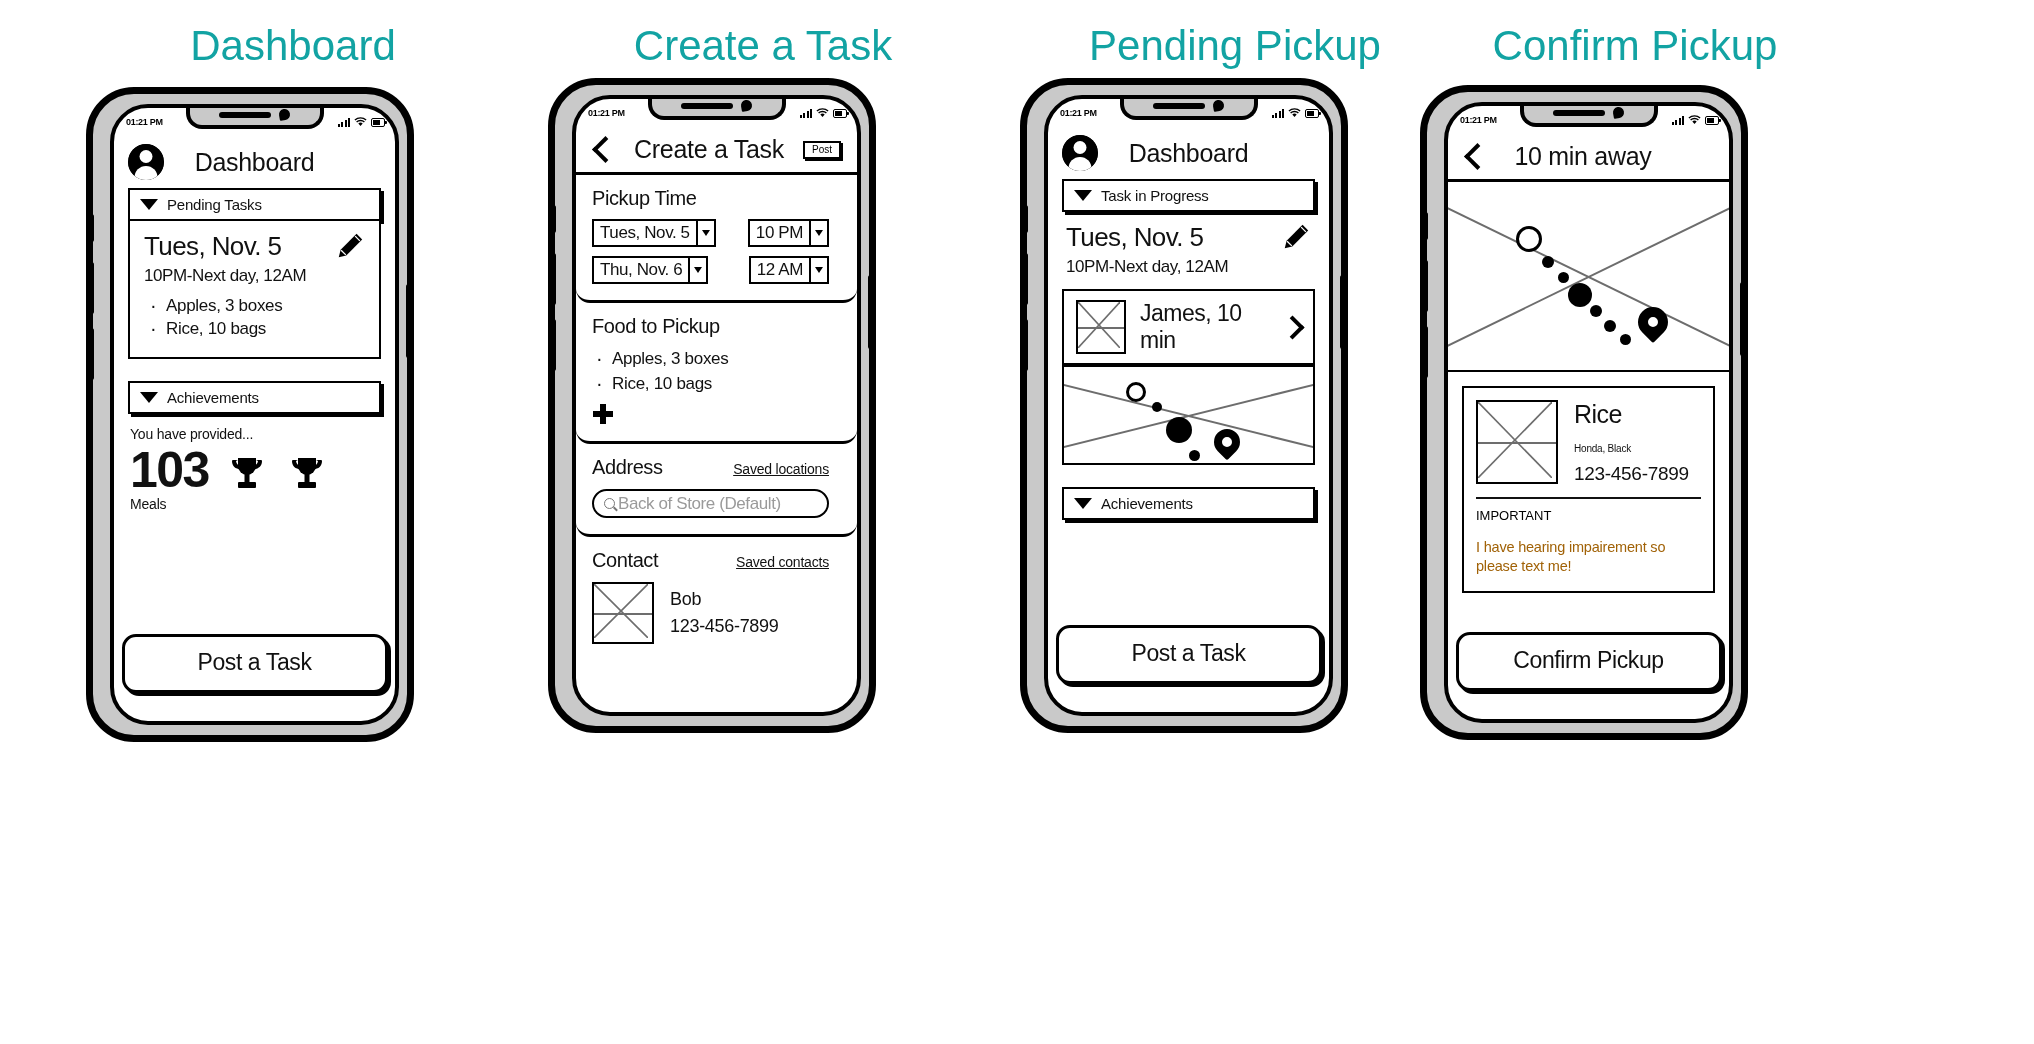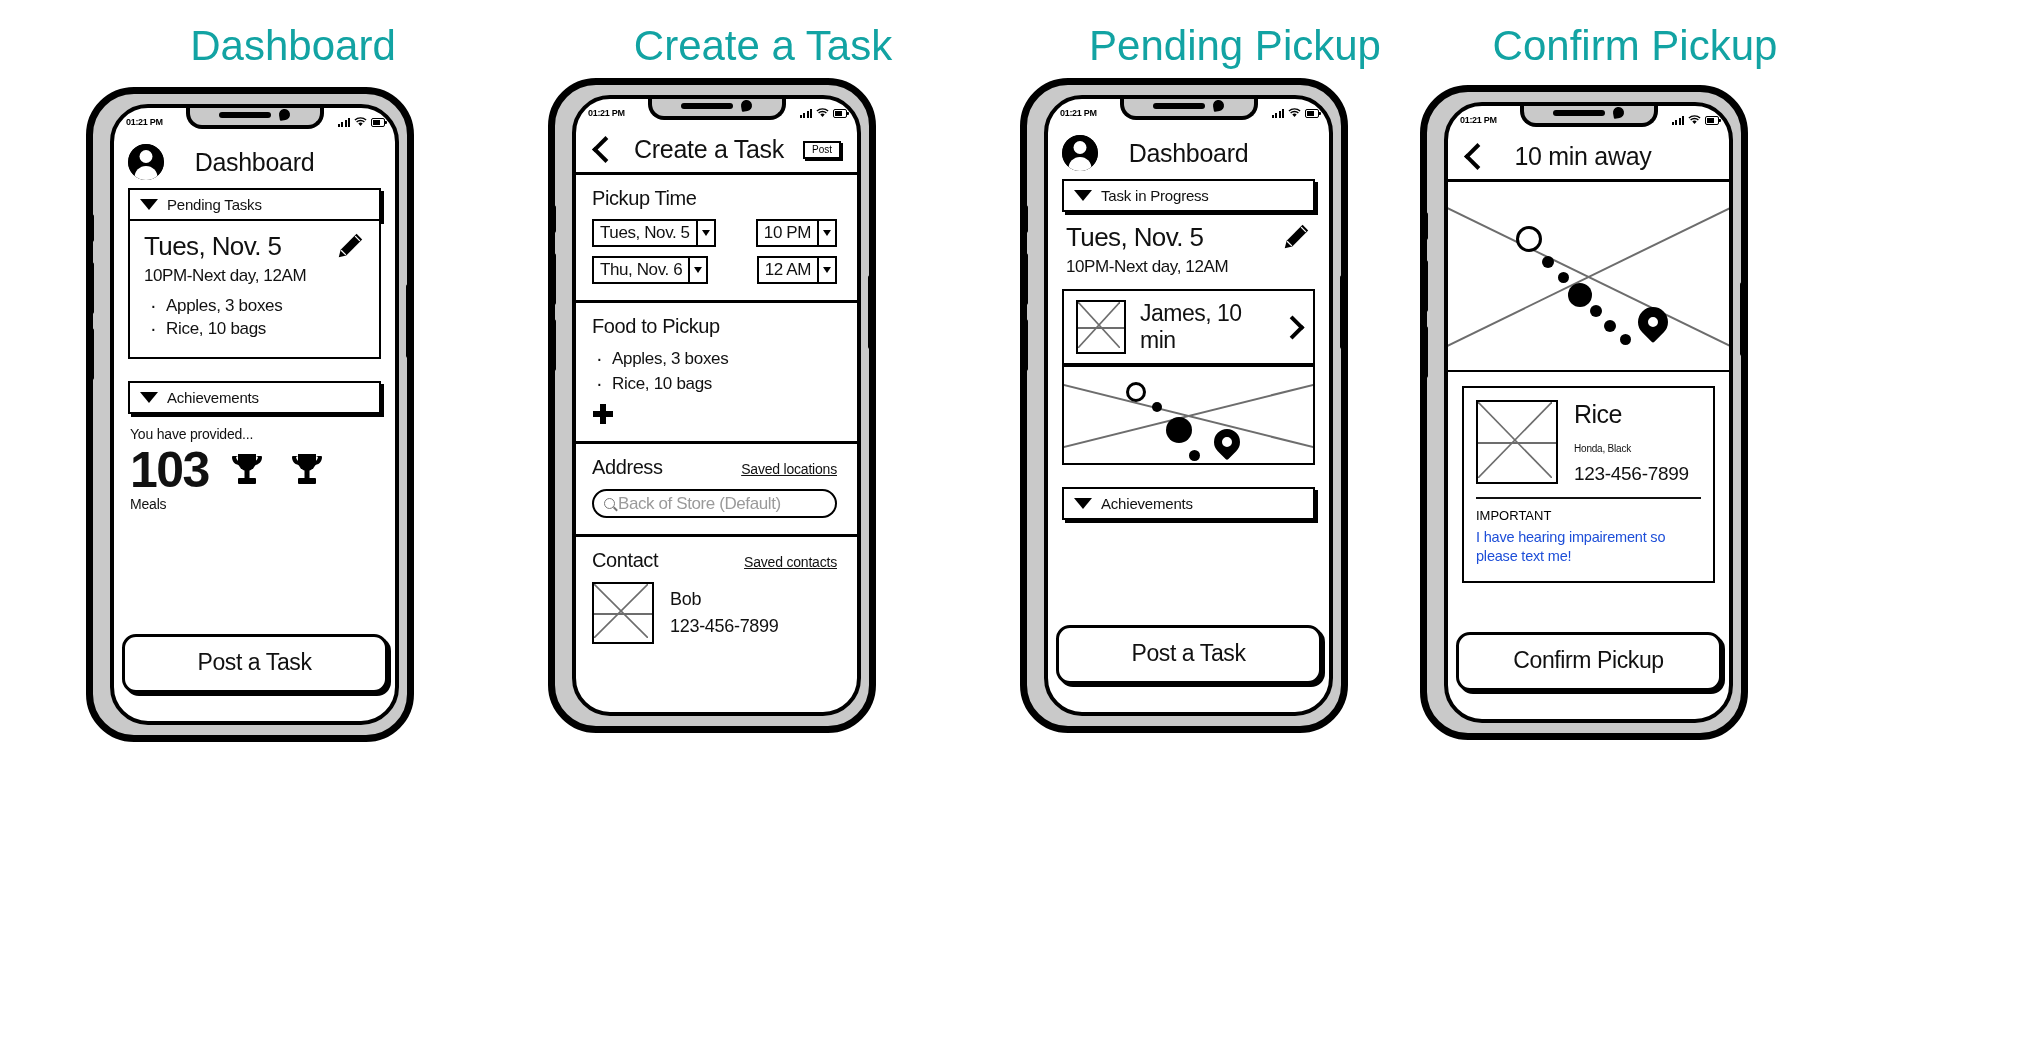--- a/index.html
+++ b/index.html
@@ -300,21 +300,21 @@
 
   .sect-text {
     font-size: 14px;
     color: #111;
     padding: 12px 16px 0 16px;
     letter-spacing: -0.2px;
   }
 
   .stat-row {
     display: flex;
-    align-items: center;
+    align-items: flex-end;
     gap: 16px;
     padding: 2px 16px 0 16px;
   }
   .stat-num {
     font-size: 50px;
     font-weight: 700;
     letter-spacing: -1.5px;
     color: #111;
     line-height: 1.05;
   }
@@ -341,21 +341,22 @@
     letter-spacing: -0.4px;
     color: #111;
     padding: 12px 30px 14px 30px;
     min-width: 200px;
     text-align: center;
   }
 
   
   .section {
     border-bottom: 3px solid #000;
-    padding: 12px 20px 16px 16px;
+    padding: 12px 28px 16px 16px;
+    border-radius: 14px;
   }
   .sec-head {
     display: flex;
     align-items: baseline;
     justify-content: space-between;
   }
   .sec-title {
     font-size: 20px;
     letter-spacing: -0.4px;
     color: #111;
@@ -559,21 +560,21 @@
     padding: 12px 12px 14px 12px;
     box-sizing: border-box;
     background:#fff;
   }
   .info-top { display:flex; gap: 16px; align-items: flex-start; }
   .info-name { font-size: 25px; letter-spacing: -0.5px; color:#111; }
   .info-car  { font-size: 10px; letter-spacing: -0.2px; color:#111; margin-top: 14px; }
   .info-phone{ font-size: 19px; letter-spacing: -0.3px; color:#111; margin-top: 9px; }
   .info-div { height: 1.8px; background:#111; margin: 12px 0 9px 0; }
   .info-important { font-size: 13px; letter-spacing: 0px; color:#000000; }
-  .info-note { font-size: 14.5px; letter-spacing: -0.2px; color:#1d4ed8; margin-top: 5px; line-height:1.35; }
+  .info-note { font-size: 14.5px; letter-spacing: -0.2px; color:#a16207; margin-top: 15px; line-height:1.35; }
 </style>
 </head>
 <body>
 
 <div class="stage">
 
   <div class="col col-1">
     <div class="col-title">Dashboard</div>
 
     <div class="phone phone-1">

